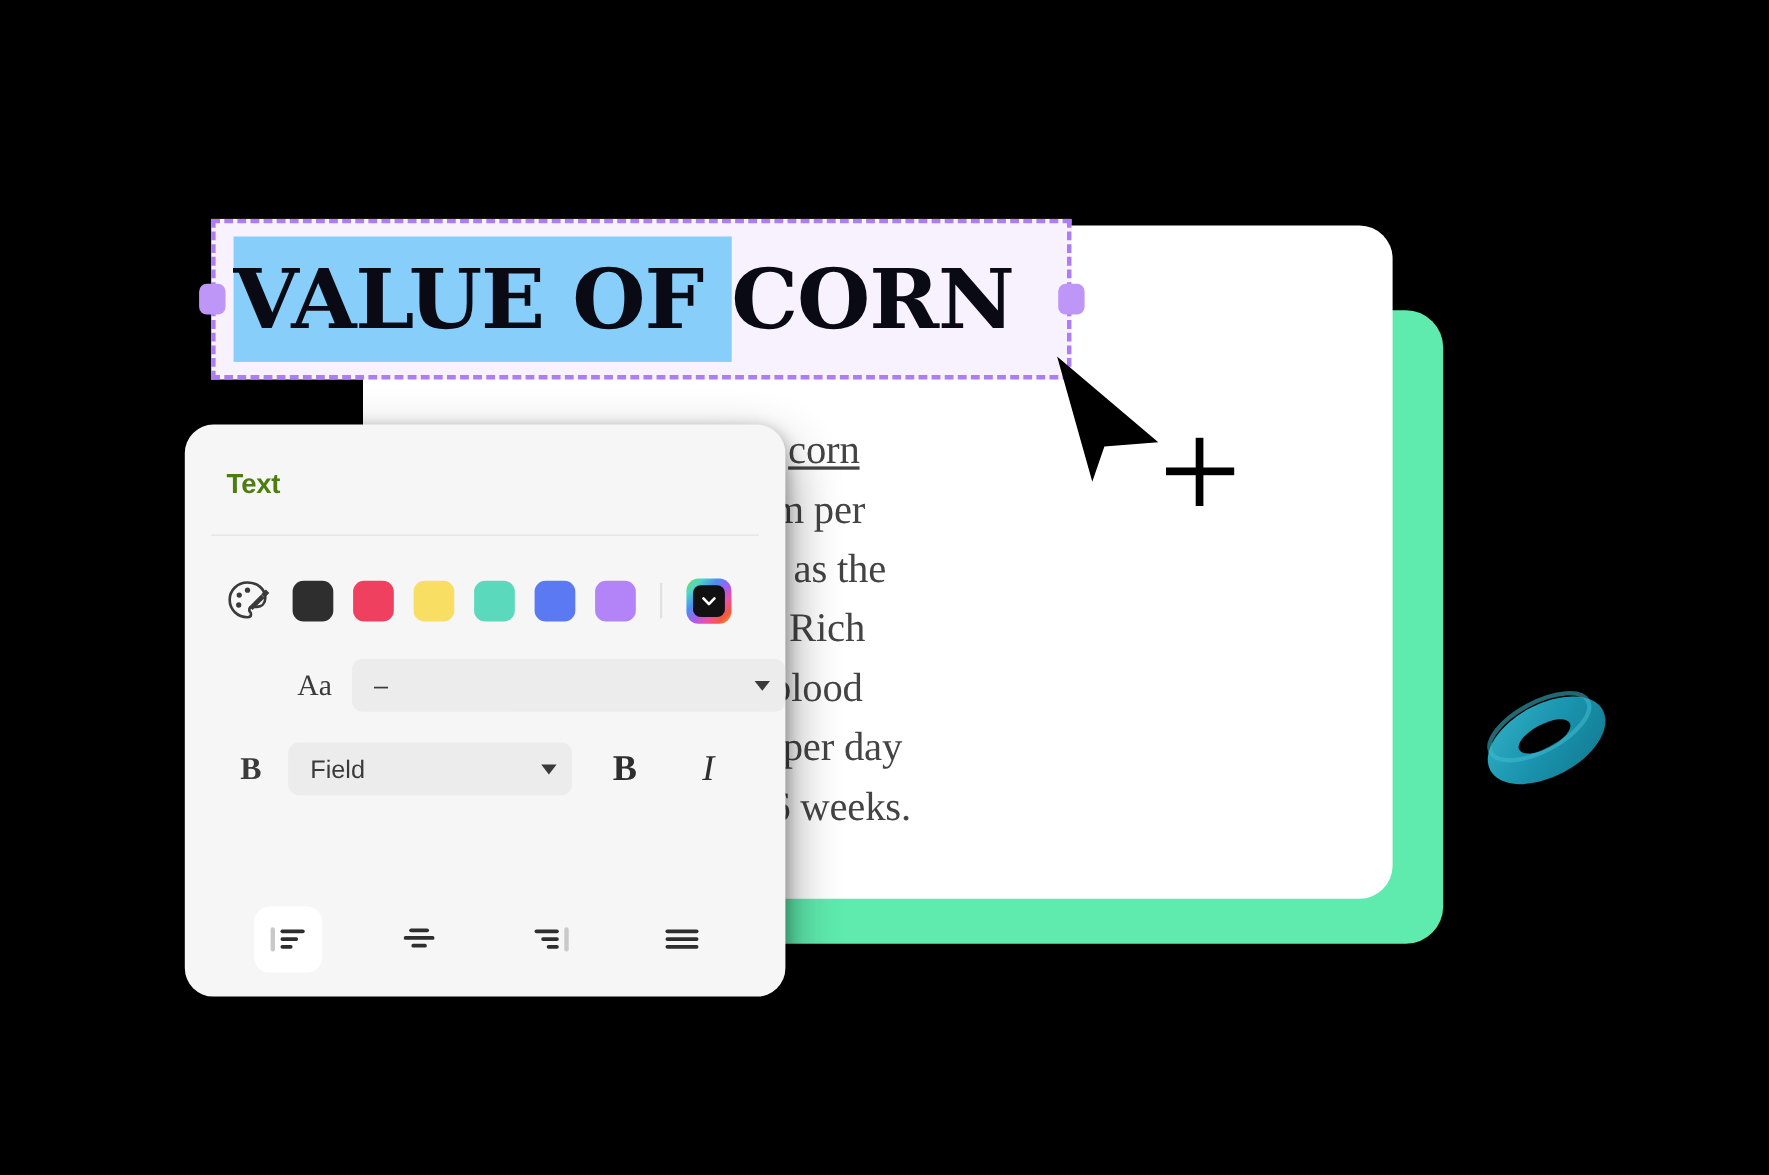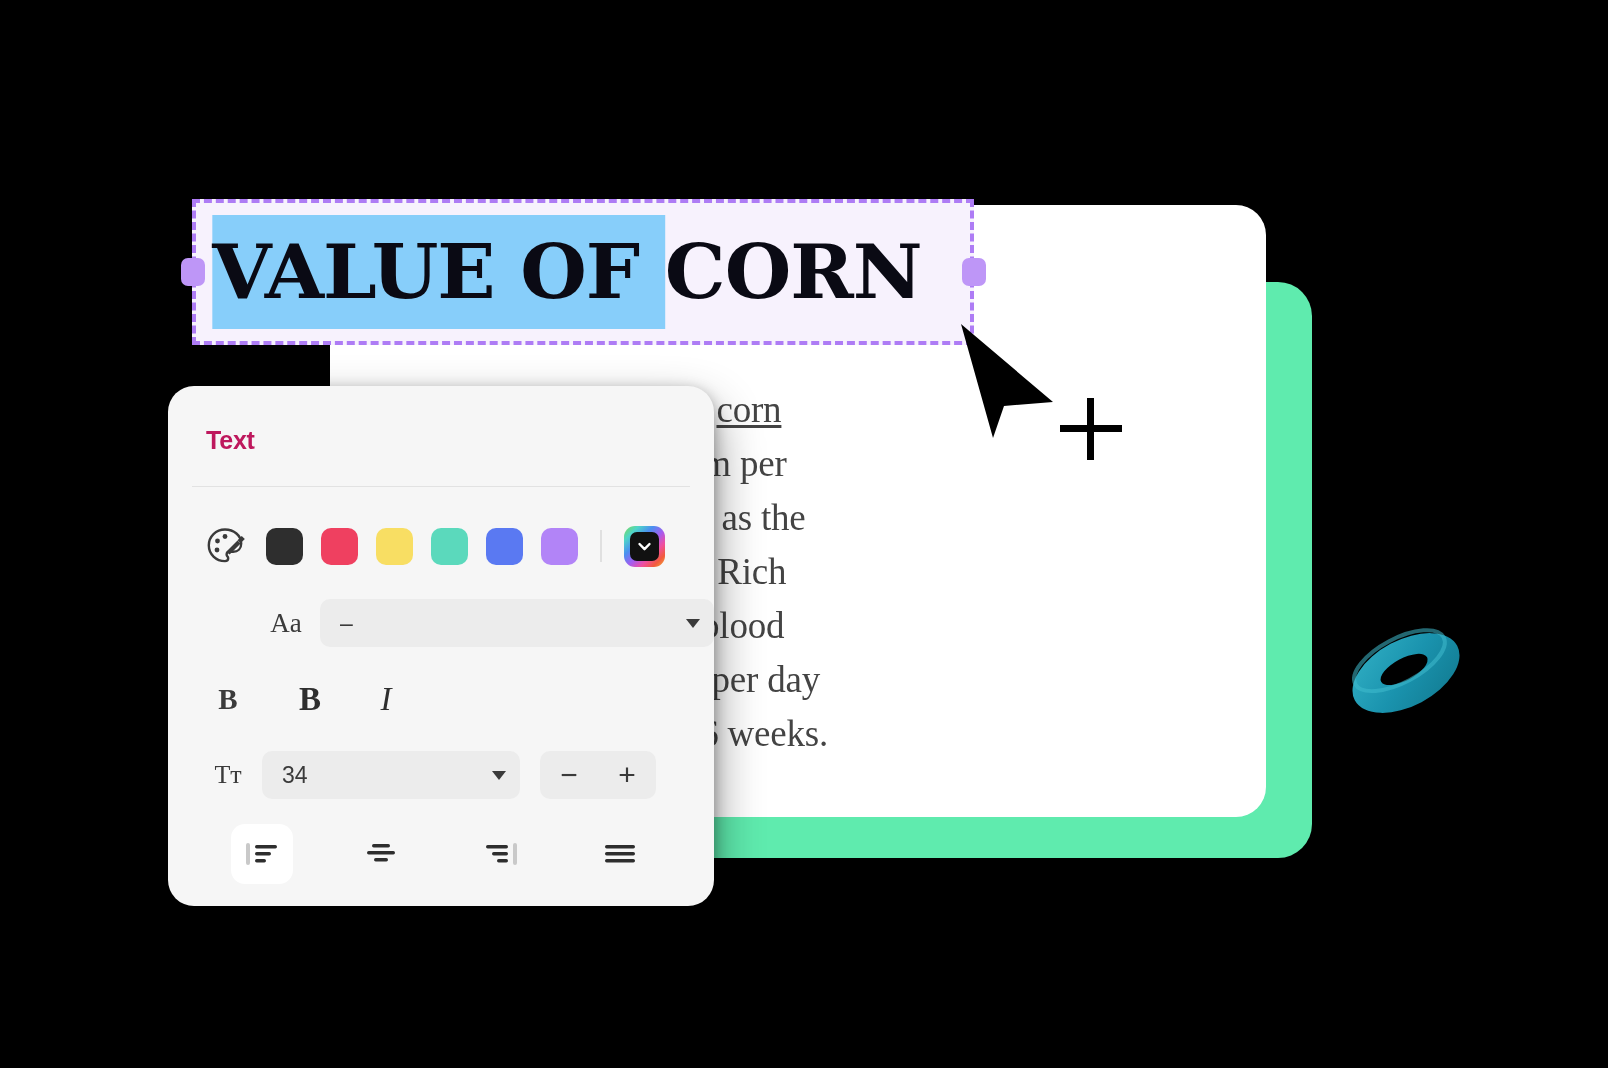--- a/index.html
+++ b/index.html
@@ -121,21 +121,21 @@
     border-radius: 26px;
     box-shadow: 0 22px 48px rgba(0,0,0,0.45), 0 4px 14px rgba(0,0,0,0.3);
     overflow: hidden;
   }
   .panel-title {
     position: absolute;
     left: 38px;
     top: 40px;
     font-size: 25px;
     font-weight: bold;
-    color: #be185d;
+    color: #4d7c0f;
     letter-spacing: -0.2px;
   }
   .panel-divider {
     position: absolute;
     left: 24px;
     top: 100px;
     width: 498px;
     height: 1px;
     background: #E2E2E2;
   }
@@ -344,35 +344,28 @@
     <div class="row row-font">
       <div class="row-label" style="font-size:27px;">Aa</div>
       <div class="select select-wide">
         <span class="val">–</span>
         <span class="caret"></span>
       </div>
     </div>
 
     <div class="row row-style">
       <div class="row-label" style="font-size:29px;font-weight:bold;">B</div>
+      <div class="select select-mid">
+        <span class="val">Field</span>
+        <span class="caret"></span>
+      </div>
       <div class="bi-btn bold">B</div>
       <div class="bi-btn italic">I</div>
     </div>
 
-    <div class="row row-size">
-      <div class="row-label" style="font-size:26px;">Tт</div>
-      <div class="select select-mid">
-        <span class="val">34</span>
-        <span class="caret"></span>
-      </div>
-      <div class="stepper">
-        <div class="step-btn">−</div>
-        <div class="step-btn">+</div>
-      </div>
-    </div>
 
     <div class="row row-align">
       <div class="align-btn active">
         <svg width="36" height="30" viewBox="0 0 36 30">
           <rect x="2" y="4" width="4" height="22" rx="2" fill="#C9C9C9"></rect>
           <rect x="11" y="6" width="22" height="3.4" rx="1.7" fill="#2E2E2E"></rect>
           <rect x="11" y="13" width="16" height="3.4" rx="1.7" fill="#2E2E2E"></rect>
           <rect x="11" y="20" width="11" height="3.4" rx="1.7" fill="#2E2E2E"></rect>
         </svg>
       </div>

